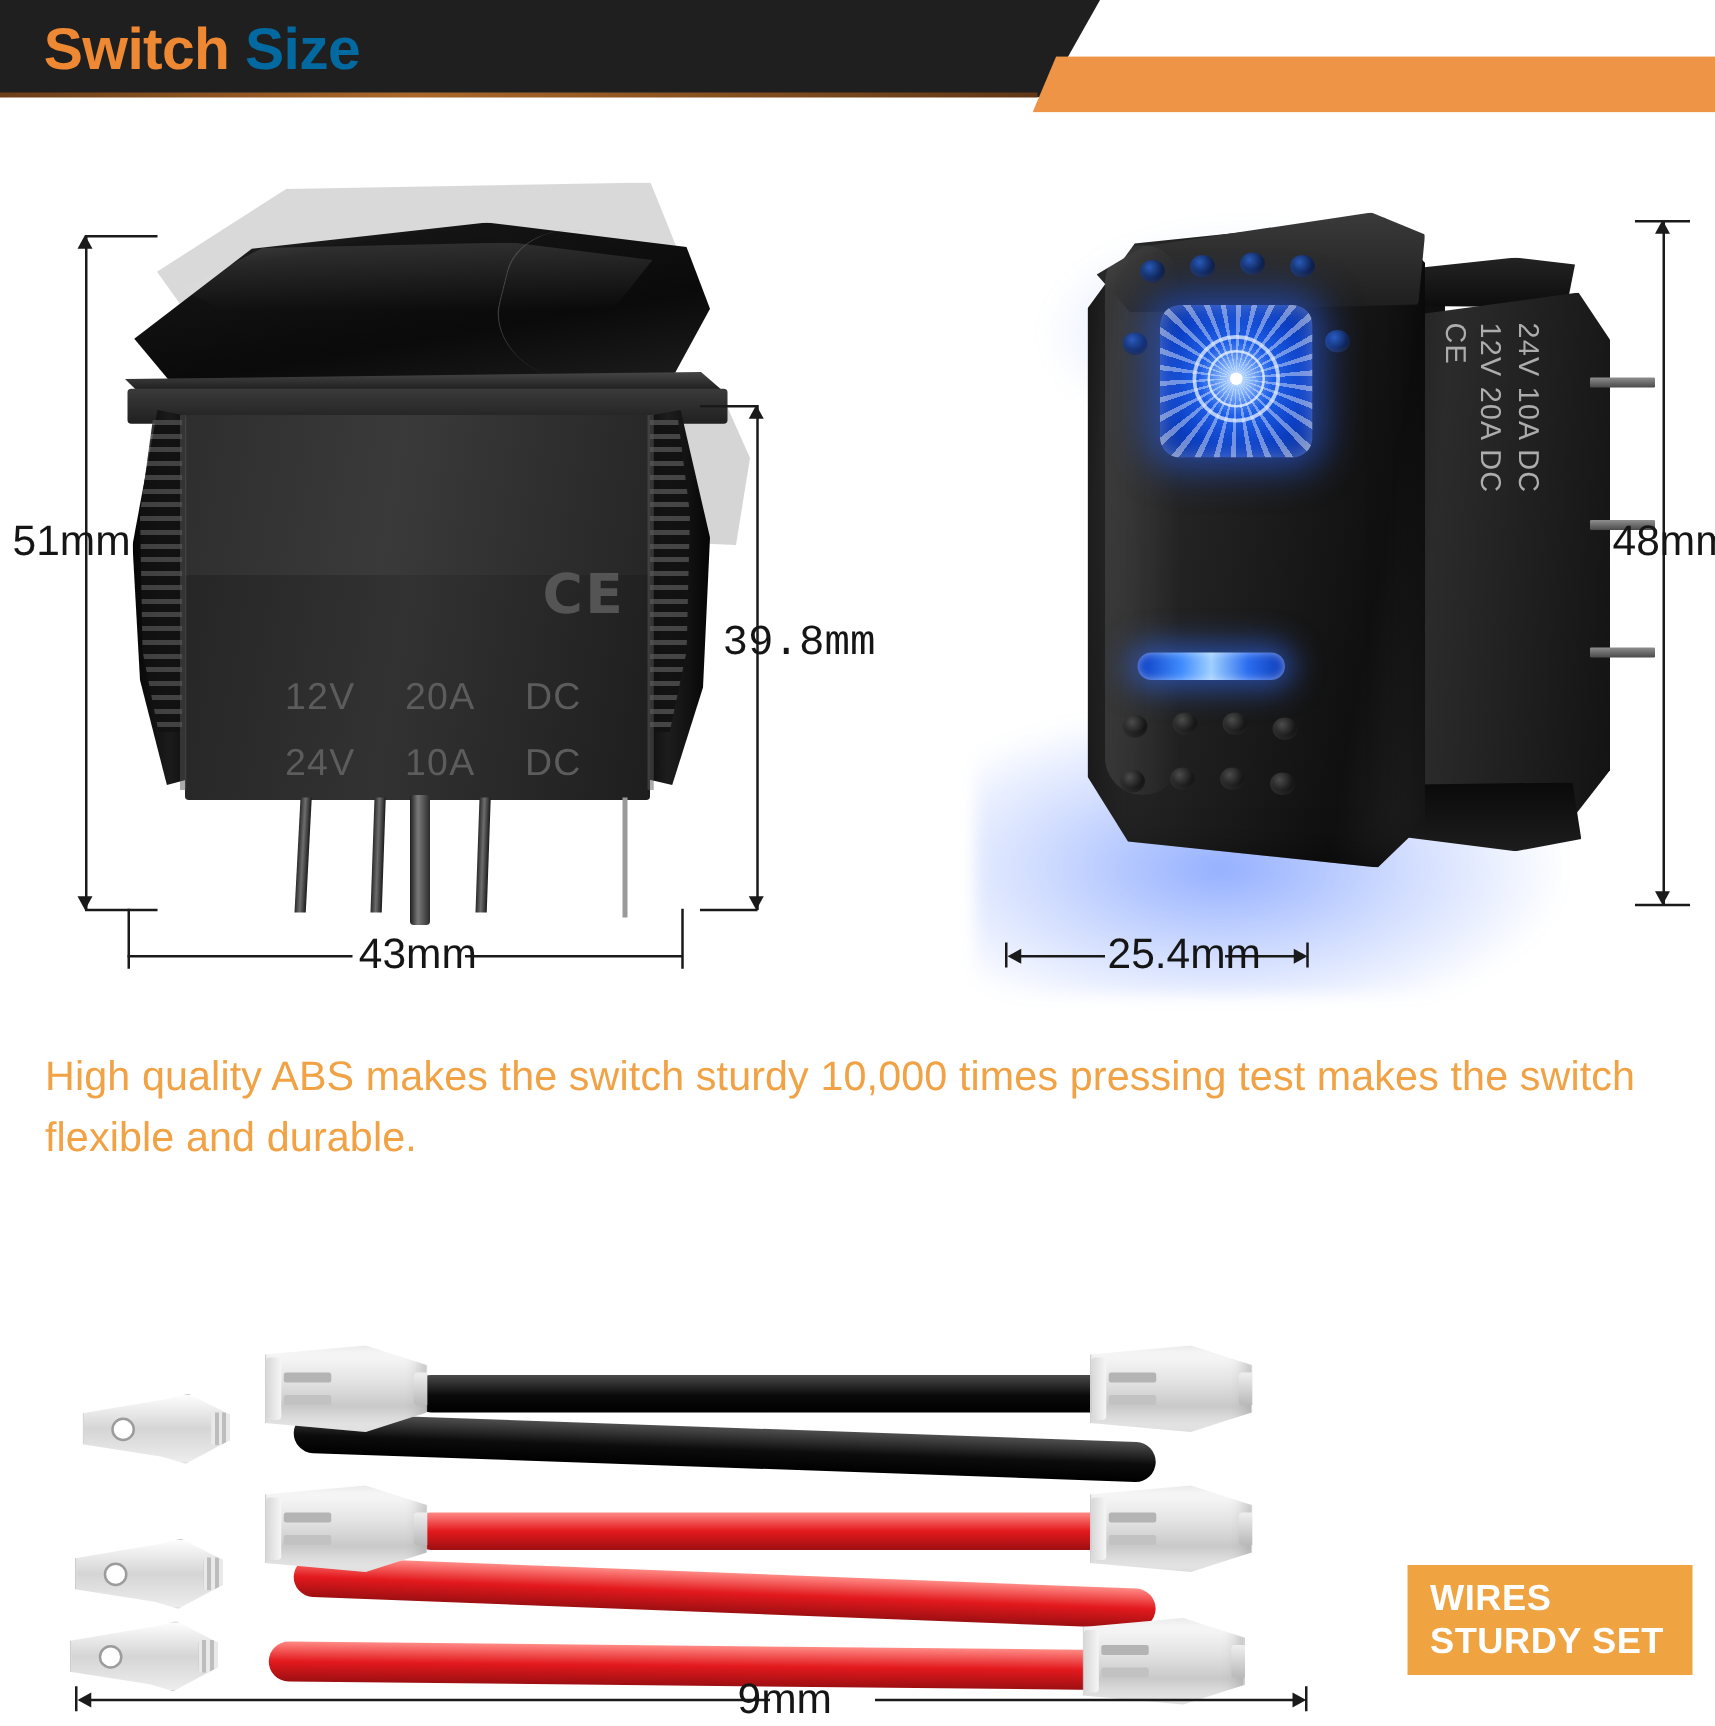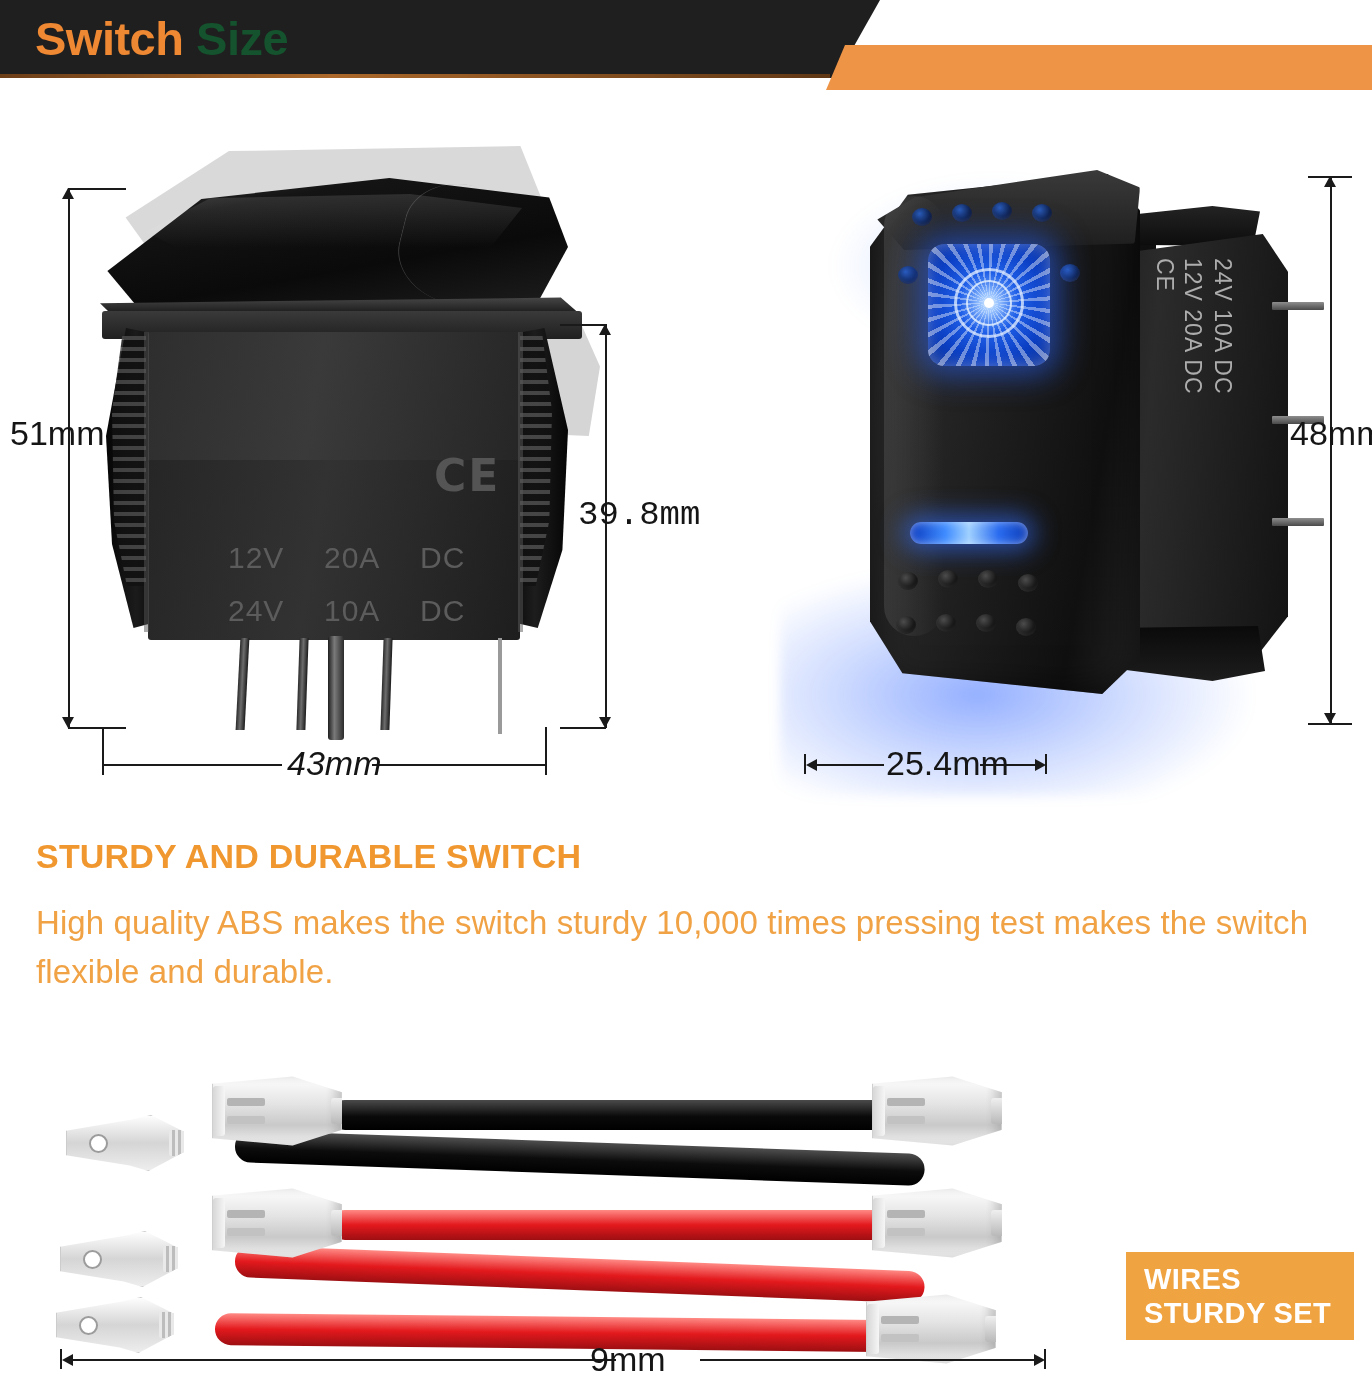--- a/index.html
+++ b/index.html
@@ -25,21 +25,21 @@
     position:absolute; left:826px; top:45px; width:546px; height:45px;
     background:#ee9447;
     clip-path: polygon(19px 0, 546px 0, 546px 45px, 0 45px);
   }
   #banner-title{
     position:absolute; left:35px; top:12px;
     font-size:47px; font-weight:bold; letter-spacing:-0.5px; line-height:54px;
     white-space:nowrap;
   }
   #banner-title .word-a{ color:#ee8833; }
-  #banner-title .word-b{ color:#14532d; }
+  #banner-title .word-b{ color:#0369a1; }
 
   
   #size-section{ position:absolute; left:0; top:96px; width:1372px; height:720px; }
 
   
   #left-switch-figure{ position:absolute; left:60px; top:40px; width:620px; height:650px; }
 
   .ghost-cap{
     position:absolute; left:28px; top:10px; width:470px; height:170px;
     background:#d9d9d9;
@@ -425,21 +425,21 @@
     <div class="dimline h-line" style="left:560px; top:228px; width:46px;"></div>
     <div class="dimline h-line" style="left:560px; top:631px; width:46px;"></div>
     <div class="dim-label" style="left:578px; top:400px;font-family:Liberation Mono, monospace;">39.8mm</div>
   </div>
 
   <div>
     <div class="dimline v-line" style="left:102px; top:631px; height:48px;"></div>
     <div class="dimline v-line" style="left:545px; top:631px; height:48px;"></div>
     <div class="dimline h-line" style="left:102px; top:668px; width:180px;"></div>
     <div class="dimline h-line" style="left:372px; top:668px; width:174px;"></div>
-    <div class="dim-label" style="left:287px; top:648px;font-style:italic;">43mm</div>
+    <div class="dim-label" style="left:287px; top:648px;">43mm</div>
   </div>
 
   <div id="right-switch-figure">
     <div class="blue-halo"></div>
     <div class="blue-halo-top"></div>
 
     <div class="rear-shadebar"></div>
     <div class="rear-mount-top"></div>
     <div class="rear-housing">
       <div class="rear-text" style="left:100px; top:24px;">CE</div>
@@ -496,21 +496,20 @@
     <div class="dimline h-line" style="left:980px; top:668px; width:62px;"></div>
     <div class="arrow-left" style="left:806px; top:663px;"></div>
     <div class="arrow-right" style="left:1035px; top:663px;"></div>
     <div class="dimline v-line" style="left:804px; top:658px; height:20px;"></div>
     <div class="dimline v-line" style="left:1045px; top:658px; height:20px;"></div>
     <div class="dim-label" style="left:886px; top:648px;">25.4mm</div>
   </div>
 </div>
 
 <div id="sturdy-block">
-  <div id="sturdy-heading">STURDY AND DURABLE SWITCH</div>
   <div id="sturdy-body">High quality ABS makes the switch sturdy 10,000 times pressing test makes the switch flexible and durable.</div>
 </div>
 
 <div id="wires-section">
 
   <div class="wire-black w-blk-1"></div>
   <div class="wire-black w-blk-2"></div>
 
   <div class="wire-red w-red-1"></div>
   <div class="wire-red w-red-2"></div>

